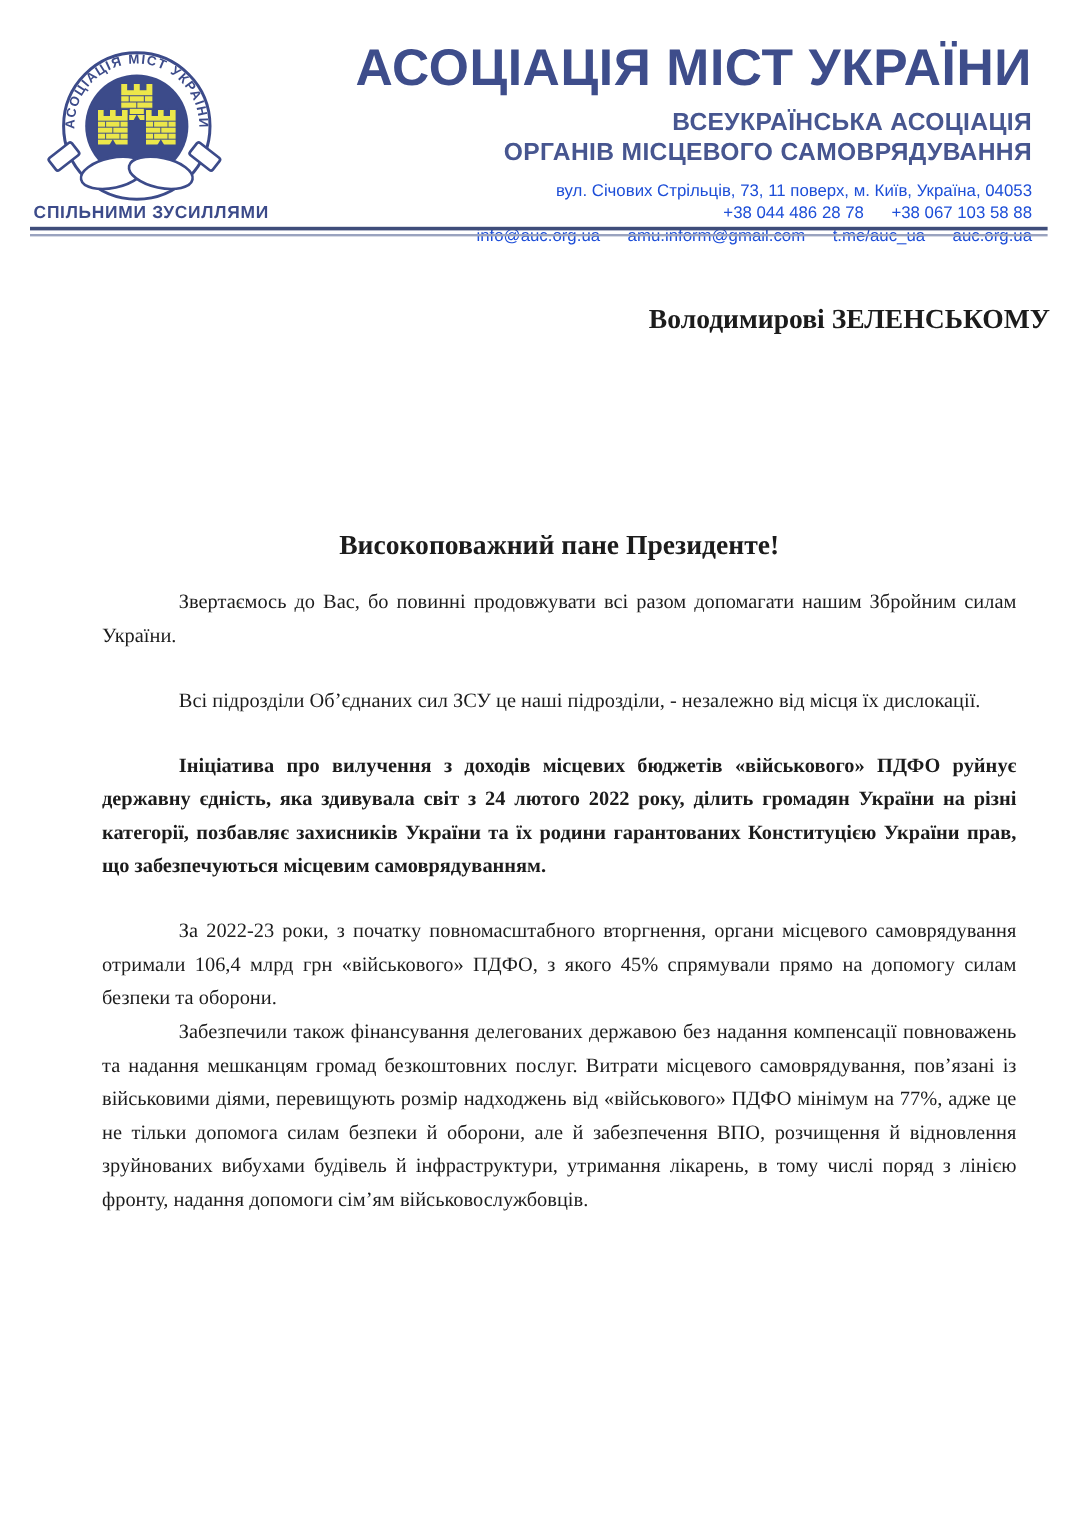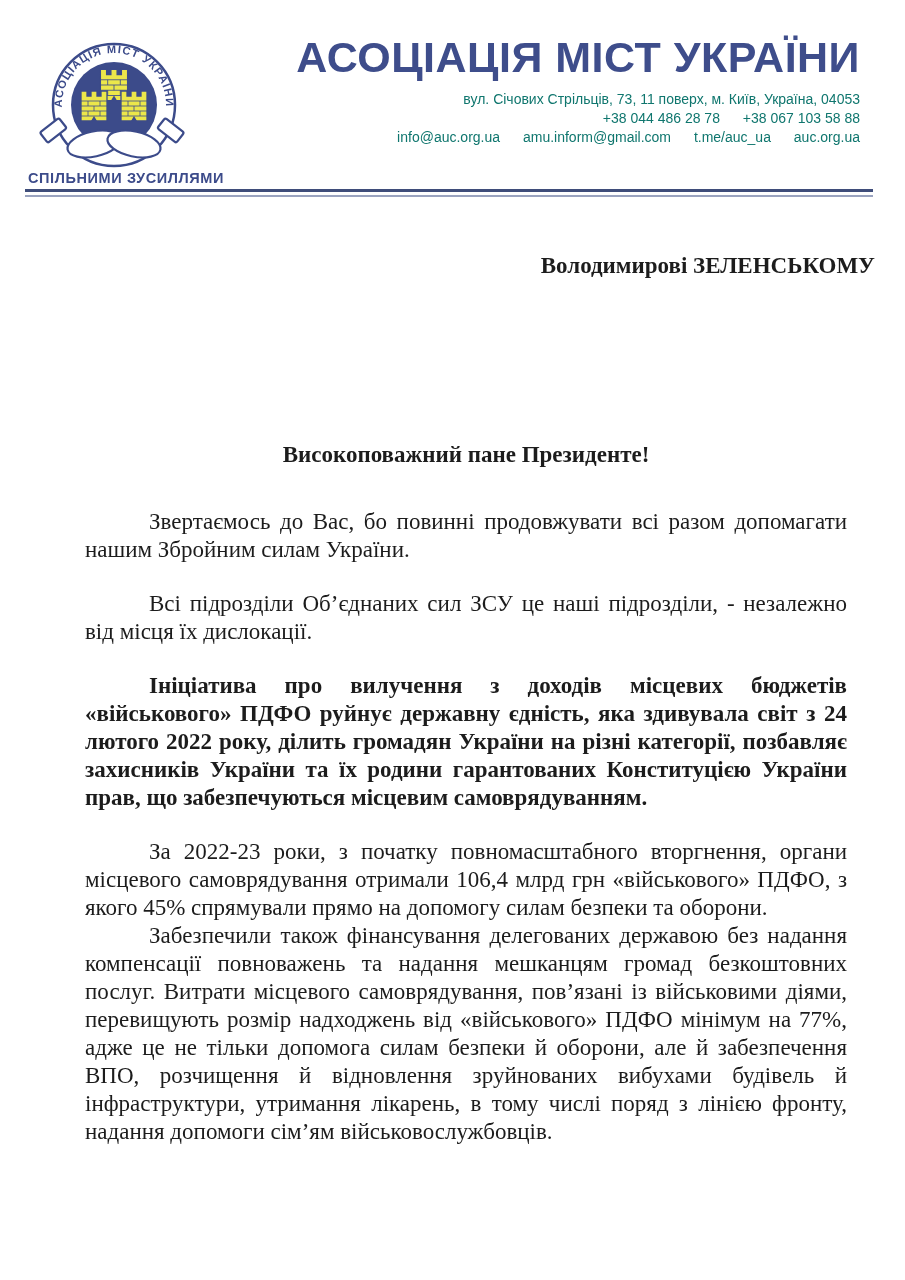--- a/index.html
+++ b/index.html
@@ -32,21 +32,21 @@
     font-size:43px;font-weight:bold;line-height:1.08;
     letter-spacing:0.5px;color:#3e4d8b;white-space:nowrap;
   }
   .org-subtitle{
     margin-top:9px;
     font-size:20.5px;font-weight:bold;line-height:1.22;
     letter-spacing:0.3px;color:#475690;
   }
   .contact{
     margin-top:10px;
-    font-size:14px;line-height:19px;color:#0f766e;
+    font-size:14px;line-height:19px;color:#1d4ed8;
   }
   .contact .row span + span{margin-left:19px;}
   .rule{
     position:absolute;left:25px;top:189px;width:848px;height:0;
     border-top:3px solid #3f4d7a;
   }
   .rule::after{
     content:"";display:block;margin-top:3px;
     border-top:2px solid #9aa3bf;
   }
@@ -59,22 +59,22 @@
   .addressee p{margin:0;}
   .addressee .gap-lg{margin-top:17px;}
   .addressee .gap-sm{margin-top:0;text-align:right;}
 
   .salutation{
     position:absolute;left:85px;top:441px;width:762px;
     text-align:center;font-weight:bold;font-size:23px;line-height:28px;
   }
 
   .body-text{
-    position:absolute;left:85px;top:508px;width:762px;
-    font-size:23px;line-height:28px;text-align:justify;
+    position:absolute;left:85px;top:488px;width:762px;
+    font-size:17px;line-height:28px;text-align:justify;
   }
   .body-text p{margin:0;text-indent:64px;}
   .body-text p.gap{margin-top:26px;}
   .body-text p.bold{font-weight:bold;}
 </style>
 </head>
 <body>
 
 <div class="page">
 
@@ -108,20 +108,24 @@
           <rect x="121" y="90" width="24" height="13" rx="2" transform="rotate(38 133 96)"></rect>
           <ellipse cx="56" cy="110" rx="27" ry="12.5" transform="rotate(-12 56 110)"></ellipse>
           <ellipse cx="96" cy="110" rx="27" ry="12.5" transform="rotate(12 96 110)"></ellipse>
         </g>
       </svg>
       <div class="motto">СПІЛЬНИМИ ЗУСИЛЛЯМИ</div>
     </div>
 
     <div class="header-right">
       <h1 class="org-title">АСОЦІАЦІЯ МІСТ УКРАЇНИ</h1>
+      <div class="org-subtitle">
+        <div>ВСЕУКРАЇНСЬКА АСОЦІАЦІЯ</div>
+        <div>ОРГАНІВ МІСЦЕВОГО САМОВРЯДУВАННЯ</div>
+      </div>
       <div class="contact">
         <div class="row">вул. Січових Стрільців, 73, 11 поверх, м. Київ, Україна, 04053</div>
         <div class="row">
           <span>+38 044 486 28 78</span>
           <span>+38 067 103 58 88</span>
         </div>
         <div class="row">
           <span>info@auc.org.ua</span>
           <span>amu.inform@gmail.com</span>
           <span>t.me/auc_ua</span>

